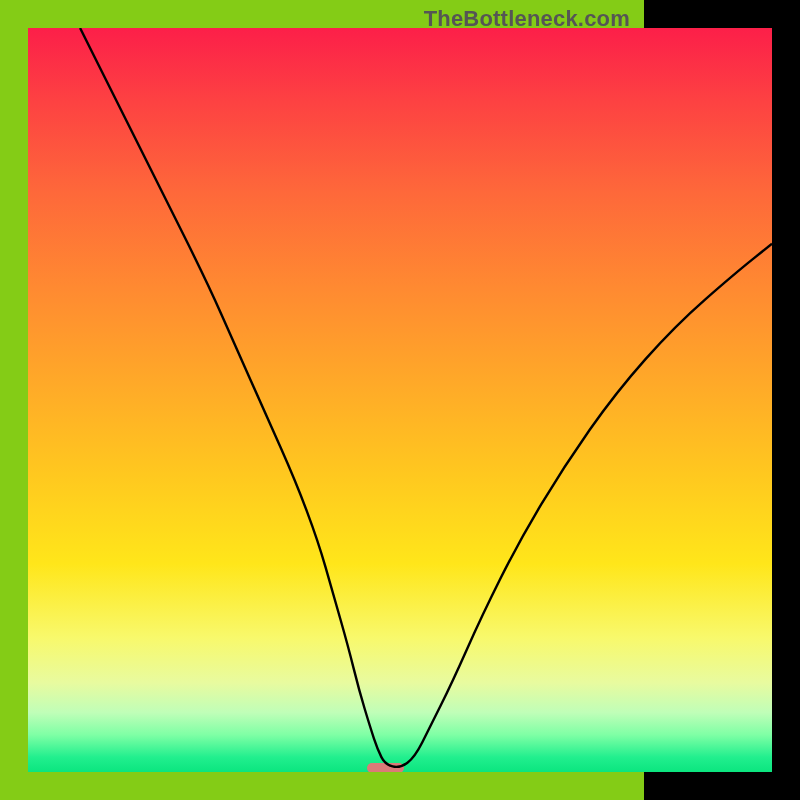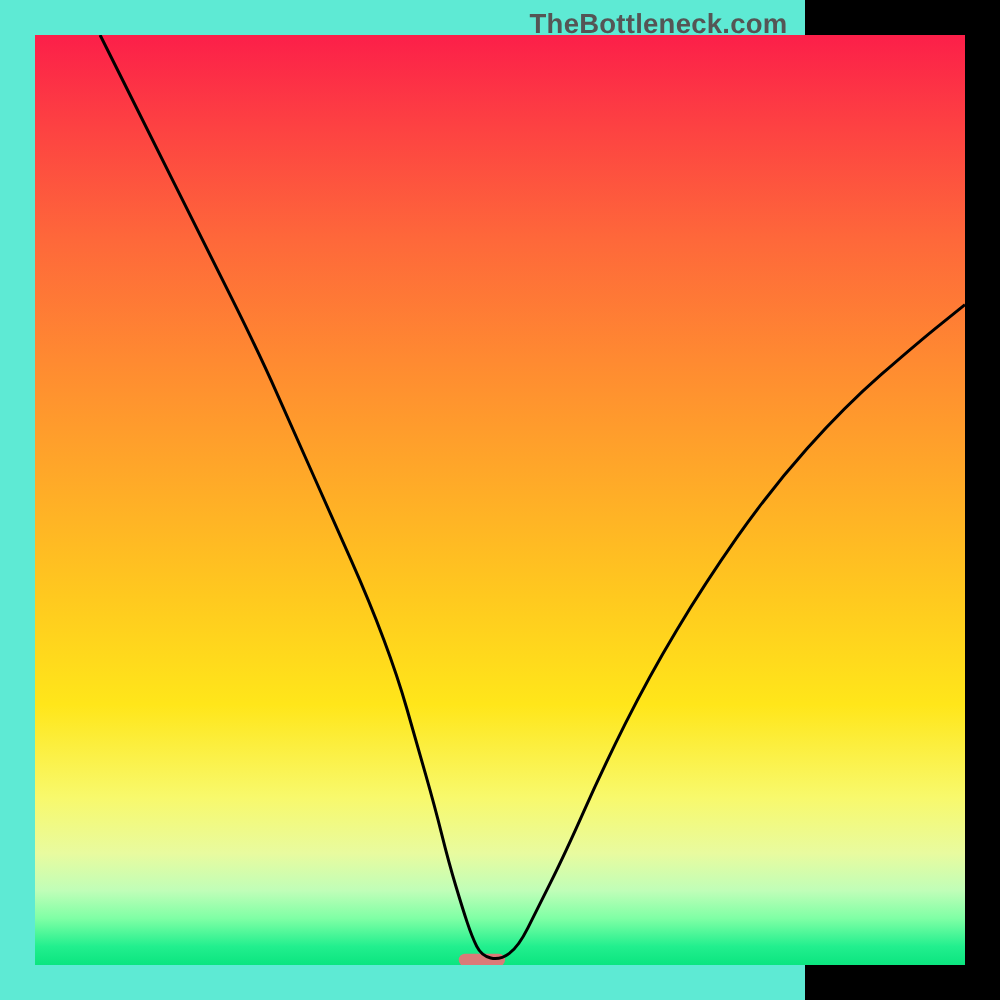--- a/index.html
+++ b/index.html
@@ -8,21 +8,21 @@
     width: 800px;
     height: 800px;
     overflow: hidden;
     background: #000;
     font-family: Arial, Helvetica, sans-serif;
   }
   .frame {
     position: relative;
     width: 644px;
     height: 800px;
-    background: #5eead4;
+    background: #84cc16;
   }
   .watermark {
     position: absolute;
     top: 6px;
     right: 14px;
     color: #555;
     font-size: 22px;
     font-weight: 600;
     letter-spacing: 0.2px;
     z-index: 10;

